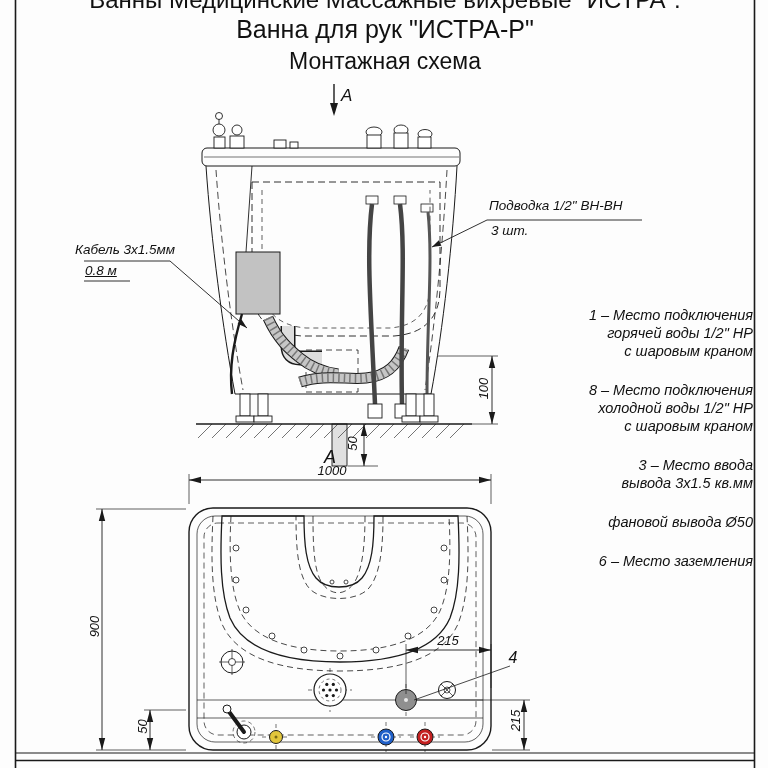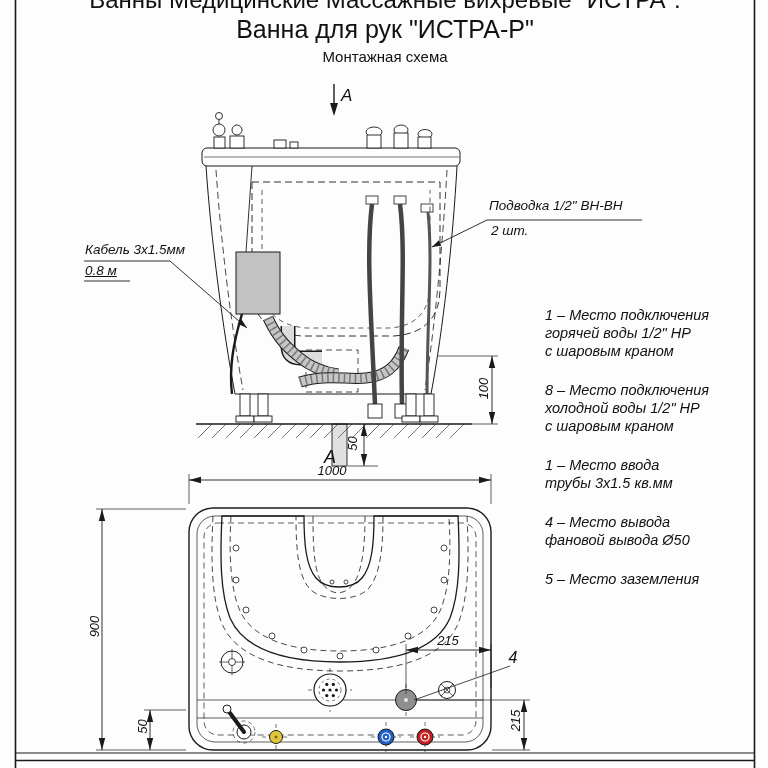--- a/index.html
+++ b/index.html
@@ -3,28 +3,28 @@
 <meta charset="utf-8">
 <style>
   html,body{margin:0;padding:0;background:#e8e8e8;}
   .page{position:relative;width:768px;height:768px;background:#fdfdfd;overflow:hidden;
         font-family:"Liberation Sans",sans-serif;color:#111;}
   svg.draw{position:absolute;left:0;top:0;}
   .t{position:absolute;white-space:nowrap;}
   .title{left:15px;width:740px;text-align:center;}
   .title-top{top:-14px;font-size:24px;}
   .title-main{top:15px;font-size:25px;}
-  .title-sub{top:48px;font-size:15px;}
+  .title-sub{top:48px;font-size:23px;}
   .lbl{font-style:italic;font-size:13.5px;}
   .dim{font-style:italic;font-size:13px;text-align:center;}
   .rot{transform:rotate(-90deg);}
   .big-letter{font-style:italic;font-size:17px;}
   .legend{position:absolute;left:545px;top:306px;width:208px;
           font-style:italic;font-size:14.5px;line-height:18px;}
-  .legend-item{margin-bottom:21px;}
+  .legend-item{margin-bottom:21px;text-align:right;}
 </style>
 </head>
 <body>
 
 <div class="page">
 
 <svg class="draw" width="768" height="768" viewBox="0 0 768 768">
   <g stroke="#1a1a1a" fill="none" stroke-width="1">
 
     <g>
@@ -312,25 +312,25 @@
     </g>
   </g>
 </svg>
 
 <div class="t title title-top">Ванны Медицинские Массажные вихревые "ИСТРА".</div>
 <div class="t title title-main">Ванна для рук "ИСТРА-Р"</div>
 <div class="t title title-sub">Монтажная схема</div>
 
 <div class="t big-letter" style="left:341px;top:86px;">А</div>
 
-<div class="t lbl" style="left:85px;top:242px;">Кабель 3х1.5мм</div>
+<div class="t lbl" style="left:75px;top:242px;">Кабель 3х1.5мм</div>
 <div class="t lbl" style="left:85px;top:263px;text-decoration:underline;">0.8 м</div>
 
 <div class="t lbl" style="left:489px;top:198px;">Подводка 1/2" ВН-ВН</div>
-<div class="t lbl" style="left:491px;top:223px;">2 шт.</div>
+<div class="t lbl" style="left:491px;top:223px;">3 шт.</div>
 
 <div class="t dim rot" style="left:458px;top:381px;width:50px;">100</div>
 <div class="t dim rot" style="left:332px;top:436px;width:40px;">50</div>
 
 <div class="t big-letter" style="left:315px;top:447px;width:30px;text-align:center;font-size:18px;">А</div>
 <div class="t dim" style="left:302px;top:463px;width:60px;">1000</div>
 <div class="t dim rot" style="left:69px;top:619px;width:50px;">900</div>
 <div class="t dim rot" style="left:122px;top:719px;width:40px;">50</div>
 <div class="t dim" style="left:423px;top:633px;width:50px;">215</div>
 <div class="t dim rot" style="left:495px;top:713px;width:40px;">215</div>
@@ -341,25 +341,24 @@
     <div>1 – Место подключения</div>
     <div>горячей воды 1/2" НР</div>
     <div>с шаровым краном</div>
   </div>
   <div class="legend-item">
     <div>8 – Место подключения</div>
     <div>холодной воды 1/2" НР</div>
     <div>с шаровым краном</div>
   </div>
   <div class="legend-item">
-    <div>1 – Место ввода</div>
-    <div>трубы 3х1.5 кв.мм</div>
-  </div>
-  <div class="legend-item">
-    <div>4 – Место вывода</div>
+    <div>3 – Место ввода</div>
+    <div>вывода 3х1.5 кв.мм</div>
+  </div>
+  <div class="legend-item">
     <div>фановой вывода Ø50</div>
   </div>
   <div class="legend-item">
-    <div>5 – Место заземления</div>
+    <div>6 – Место заземления</div>
   </div>
 </div>
 
 </div>
 
 </body></html>

